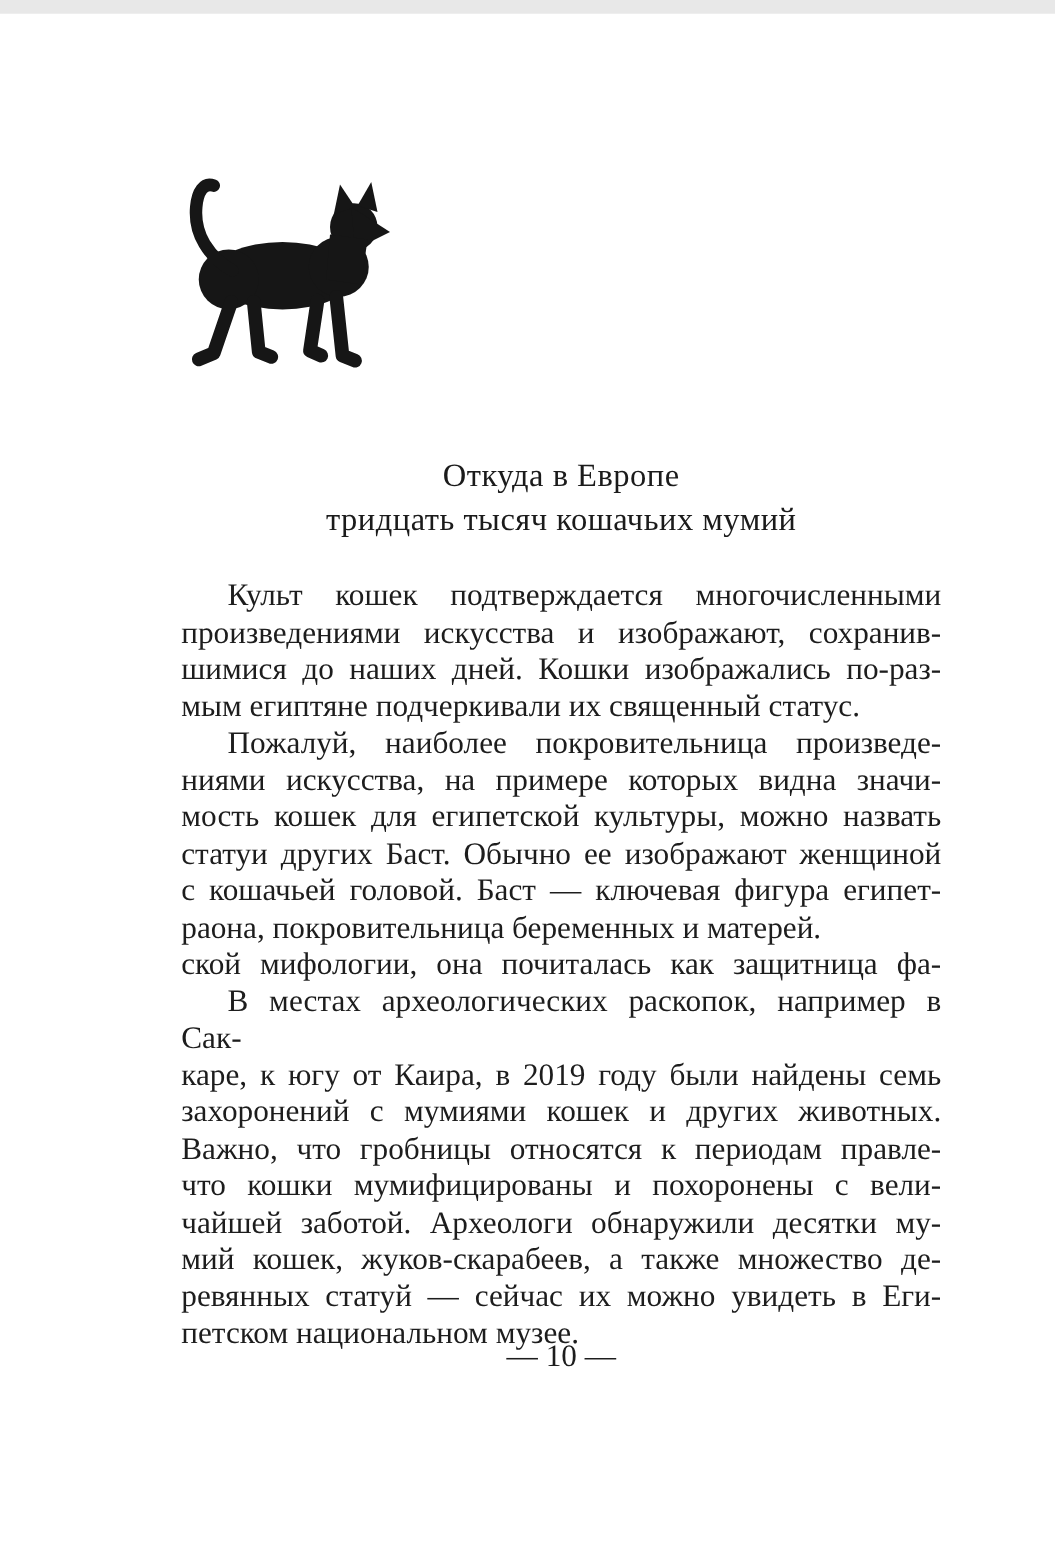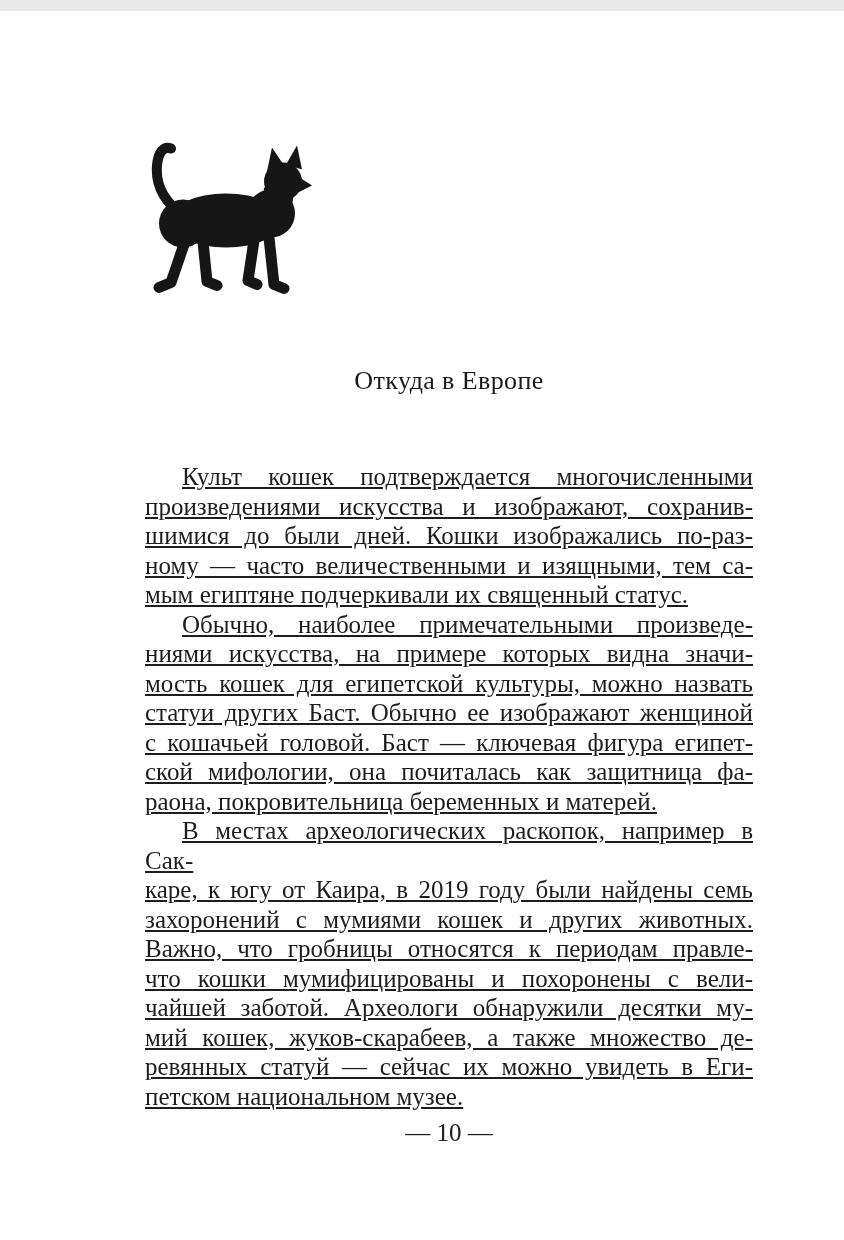--- a/index.html
+++ b/index.html
@@ -40,34 +40,33 @@
     position: absolute;
     left: 145px;
     top: 451px;
     width: 608px;
     font-size: 25px;
     line-height: 29.5px;
     color: #1d1d1d;
   }
   .body-text .line {
     white-space: nowrap;
-    text-decoration: underline;
   }
   .body-text .line.j {
     white-space: normal;
     text-align: justify;
     text-align-last: justify;
   }
   .body-text .line.indent {
     text-indent: 37px;
   }
   .page-number {
     position: absolute;
     left: 145px;
-    top: 1108px;
+    top: 1061px;
     width: 608px;
     text-align: center;
     font-size: 25px;
     color: #1d1d1d;
   }
 </style>
 </head>
 <body>
 
 <div class="page">
@@ -87,38 +86,38 @@
       <path d="M 138 96 L 143 143 L 153 147"></path>
       <path d="M 123 99 L 117 139 L 126 143"></path>
       <path d="M 72 100 L 76 140 L 86 144"></path>
       <path d="M 54 100 L 40 141 L 28 146"></path>
     </g>
     <path d="M 55 75 C 36 64, 24 46, 26 24 C 27 12, 32 4, 40 7" fill="none" stroke="#161616" stroke-width="10" stroke-linecap="round"></path>
   </svg>
 
   <div class="chapter-title">
     <div>Откуда в Европе</div>
+    <div>тридцать тысяч кошачьих мумий</div>
   </div>
 
   <div class="body-text">
       <div>
         <div class="line j indent">Культ кошек подтверждается многочисленными</div>
         <div class="line j">произведениями искусства и изображают, сохранив-</div>
-        <div class="line j">шимися до были дней. Кошки изображались по-раз-</div>
-        <div class="line j">ному — часто величественными и изящными, тем са-</div>
+        <div class="line j">шимися до наших дней. Кошки изображались по-раз-</div>
         <div class="line">мым египтяне подчеркивали их священный статус.</div>
       </div>
       <div>
-        <div class="line j indent">Обычно, наиболее примечательными произведе-</div>
+        <div class="line j indent">Пожалуй, наиболее покровительница произведе-</div>
         <div class="line j">ниями искусства, на примере которых видна значи-</div>
         <div class="line j">мость кошек для египетской культуры, можно назвать</div>
         <div class="line j">статуи других Баст. Обычно ее изображают женщиной</div>
         <div class="line j">с кошачьей головой. Баст — ключевая фигура египет-</div>
+        <div class="line">раона, покровительница беременных и матерей.</div>
         <div class="line j">ской мифологии, она почиталась как защитница фа-</div>
-        <div class="line">раона, покровительница беременных и матерей.</div>
       </div>
       <div>
         <div class="line j indent">В местах археологических раскопок, например в Сак-</div>
         <div class="line j">каре, к югу от Каира, в 2019 году были найдены семь</div>
         <div class="line j">захоронений с мумиями кошек и других животных.</div>
         <div class="line j">Важно, что гробницы относятся к периодам правле-</div>
         <div class="line j">что кошки мумифицированы и похоронены с вели-</div>
         <div class="line j">чайшей заботой. Археологи обнаружили десятки му-</div>
         <div class="line j">мий кошек, жуков-скарабеев, а также множество де-</div>
         <div class="line j">ревянных статуй — сейчас их можно увидеть в Еги-</div>

